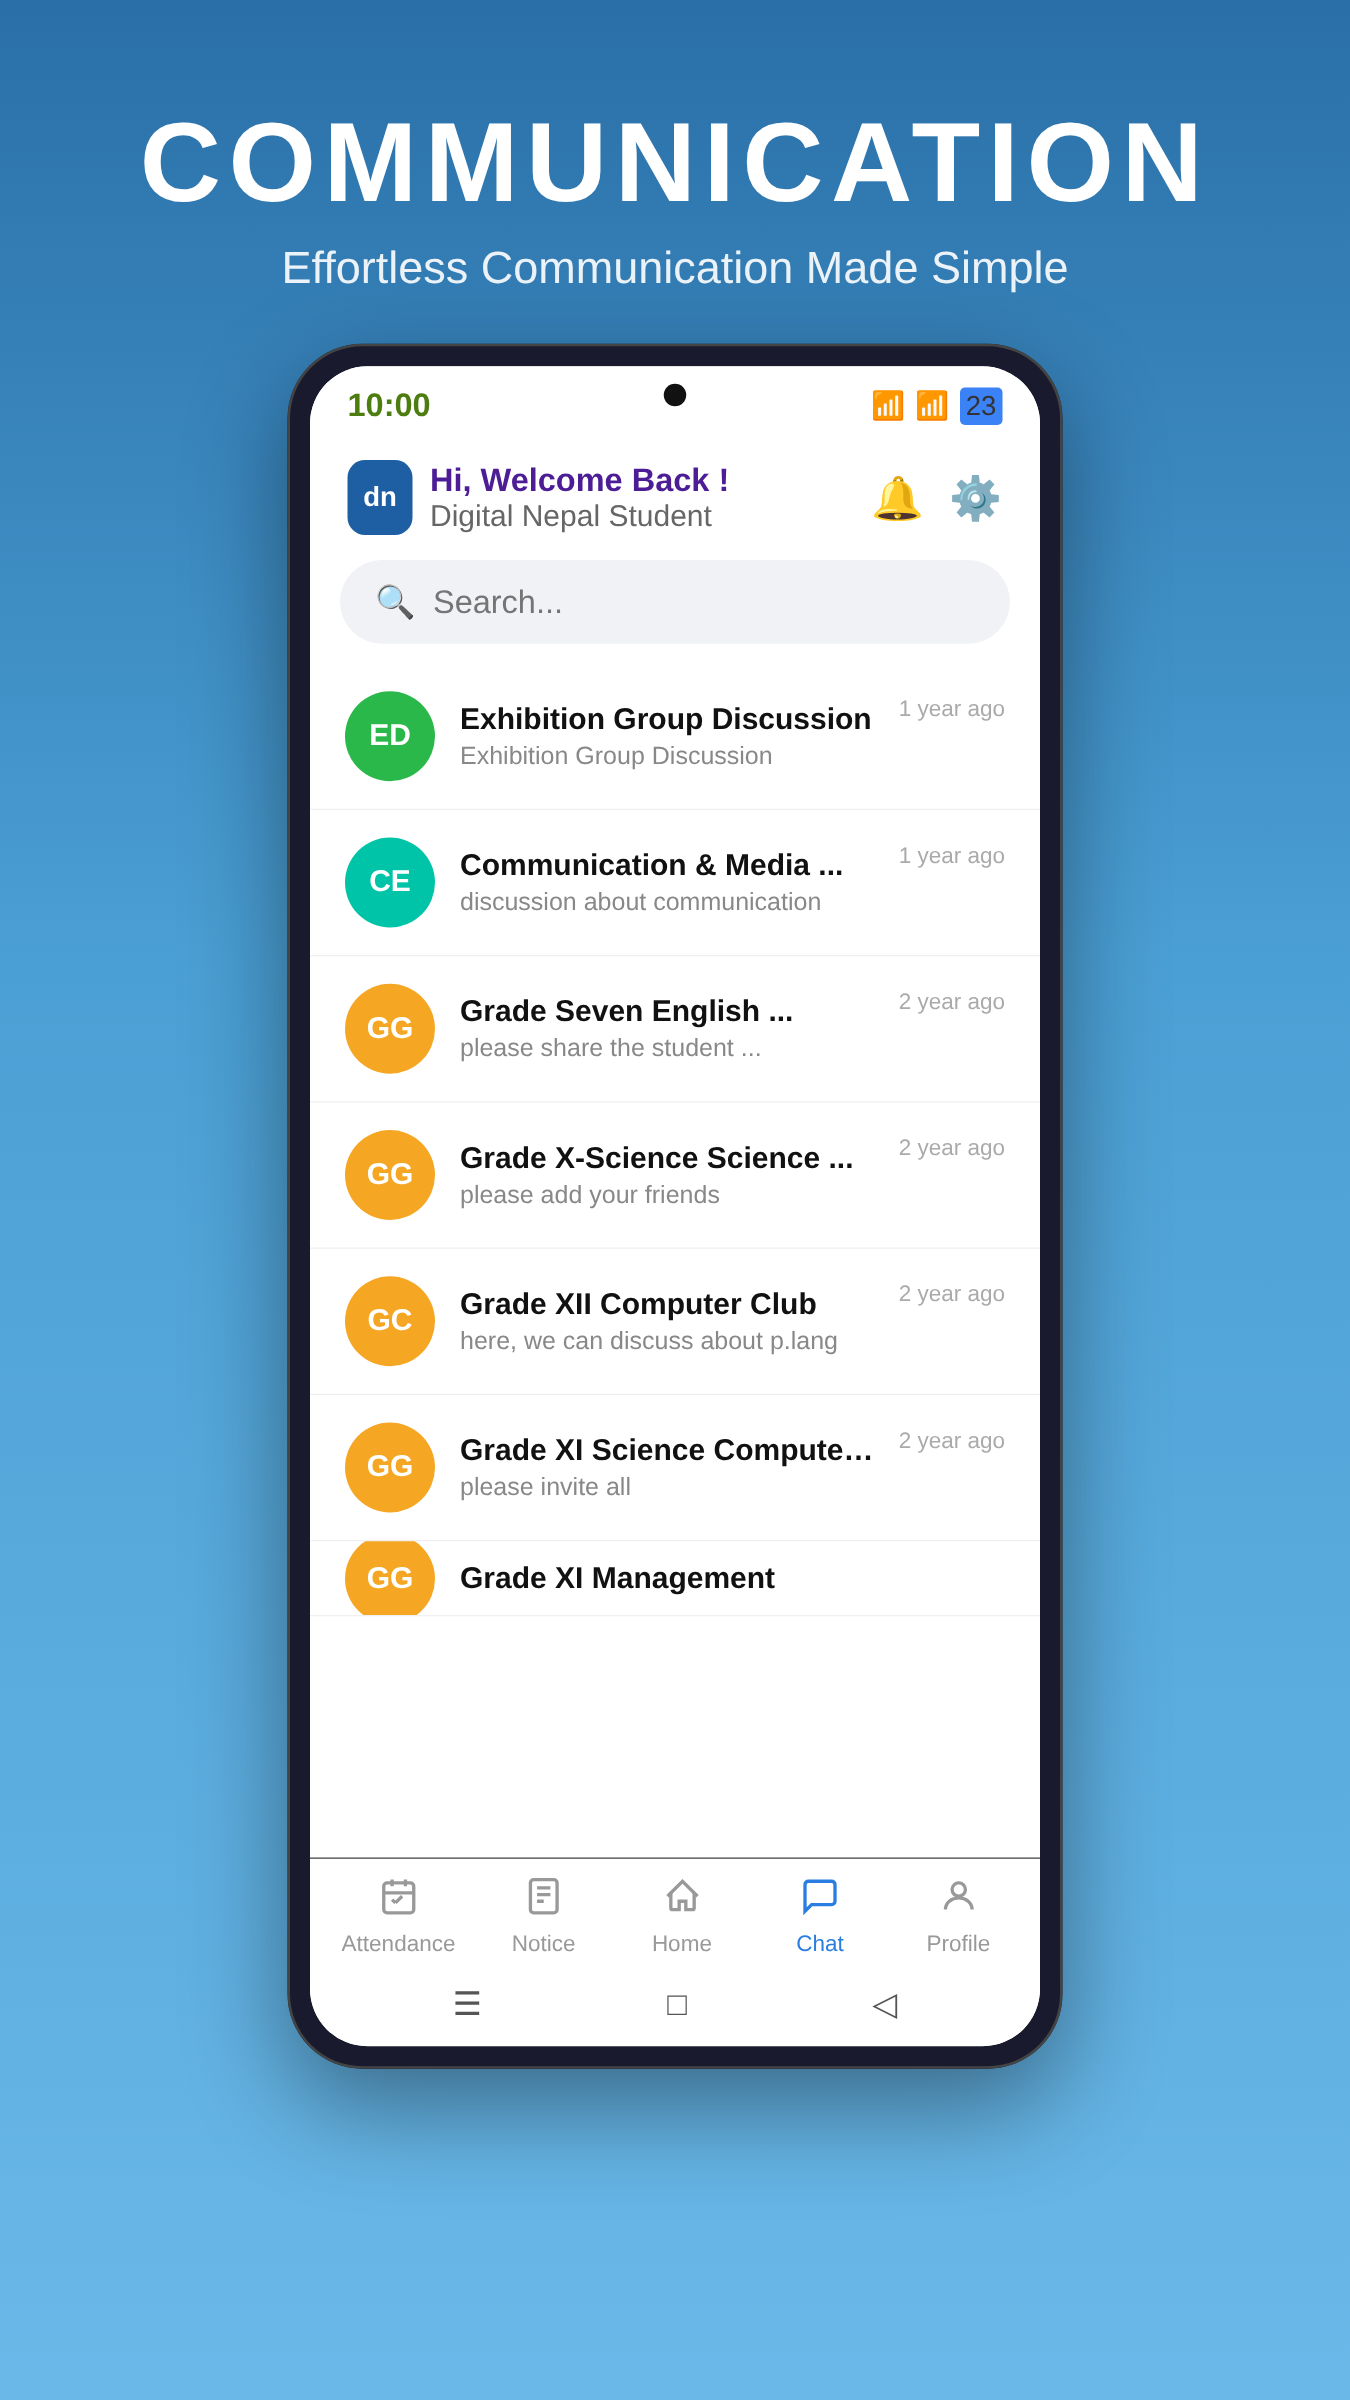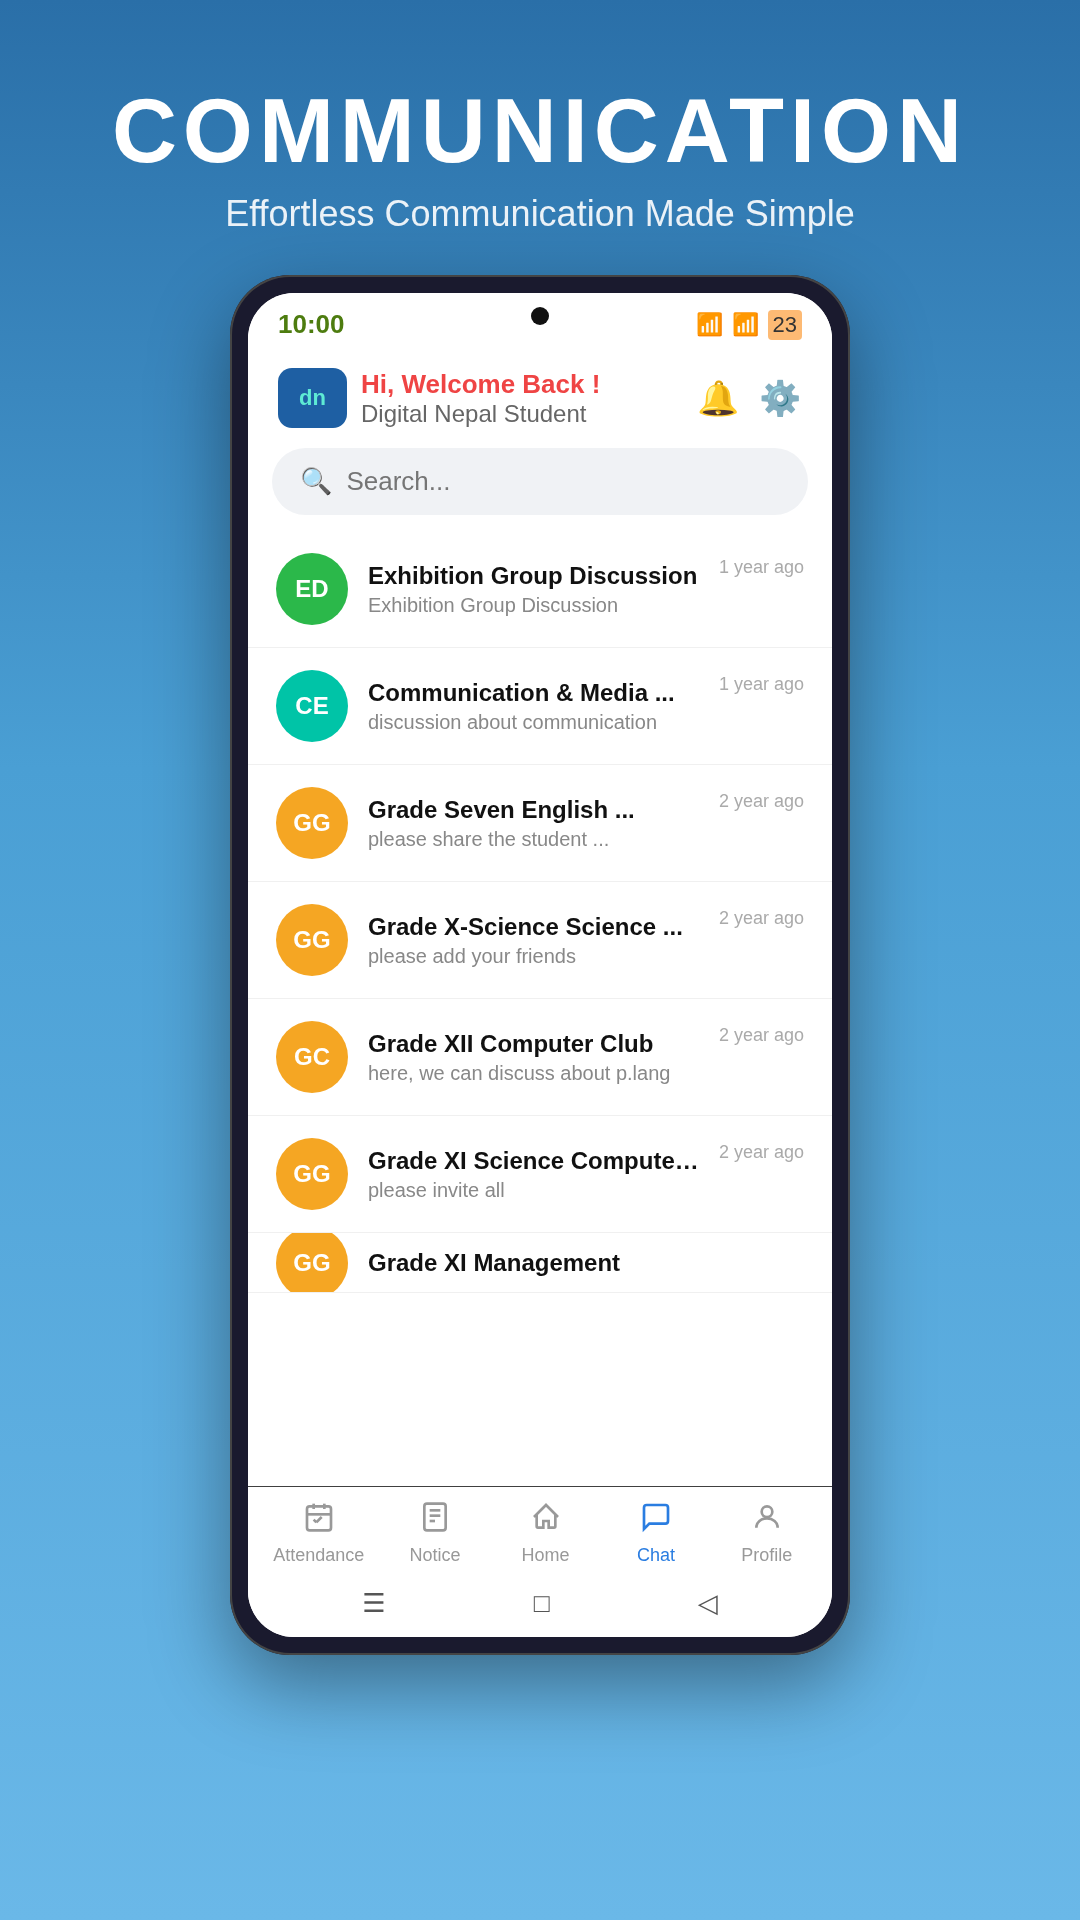--- a/index.html
+++ b/index.html
@@ -105,35 +105,35 @@
       padding: 20px 30px 10px;
       background: #fff;
       flex-shrink: 0;
     }
     .user-info {
       display: flex;
       align-items: center;
       gap: 14px;
     }
     .app-logo {
-      width: 69px;
+      width: 52px;
       height: 60px;
       background: #1e5fa3;
       border-radius: 14px;
       display: flex;
       align-items: center;
       justify-content: center;
       font-size: 22px;
       font-weight: 900;
-      color: #5eead4;
+      color: #ffffff;
     }
     .user-text h2 {
       font-size: 26px;
       font-weight: 700;
-      color: #ef4444;
+      color: #4c1d95;
     }
     .user-text p {
       font-size: 24px;
       color: #666;
     }
     .top-actions {
       display: flex;
       gap: 20px;
       align-items: center;
     }
@@ -270,21 +270,21 @@
     .sys-nav-btn {
       font-size: 26px;
       color: #555;
     }
 
     
     .battery {
       display: inline-flex;
       align-items: center;
       font-size: 18px;
-      background: #fdba74;
+      background: #3b82f6;
       border-radius: 4px;
       padding: 2px 5px;
       color: #333;
     }
   </style>
 </head>
 <body>
 
 <div style="width:100%;height:100%;display:flex;flex-direction:column;align-items:center;">
 

